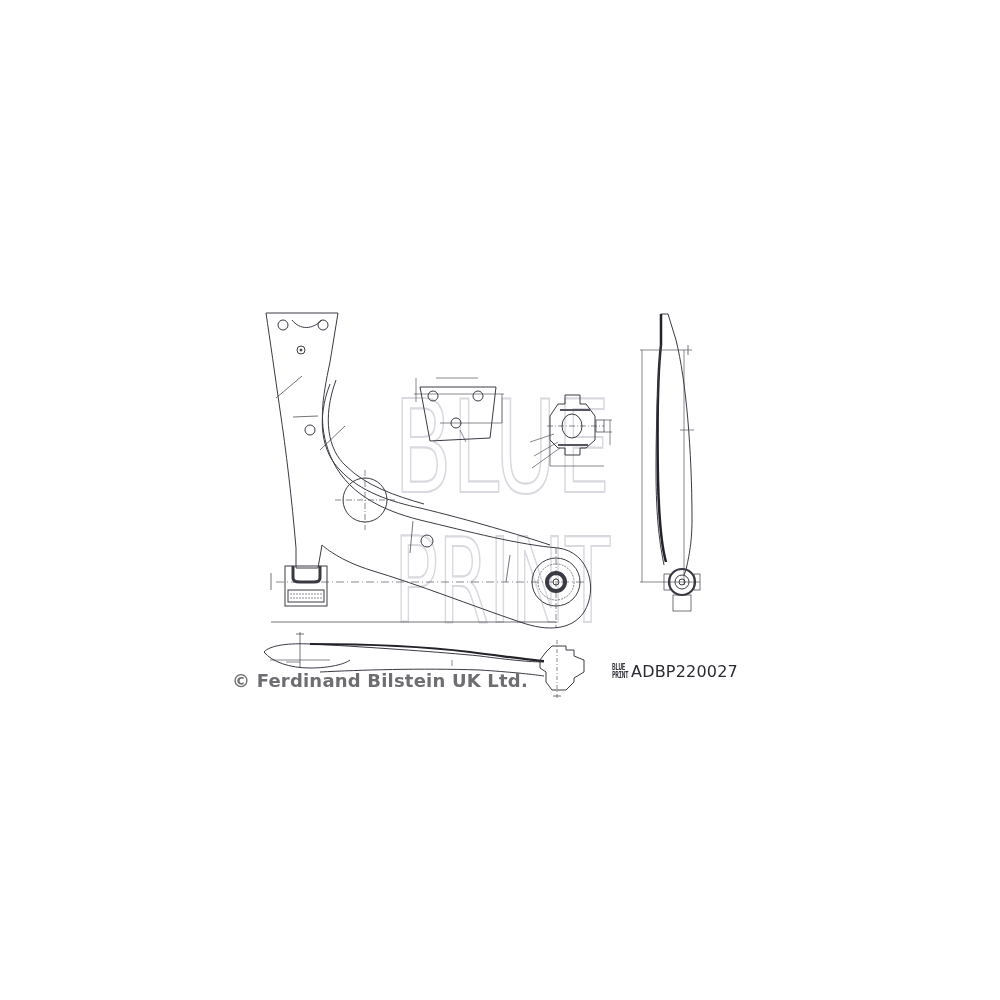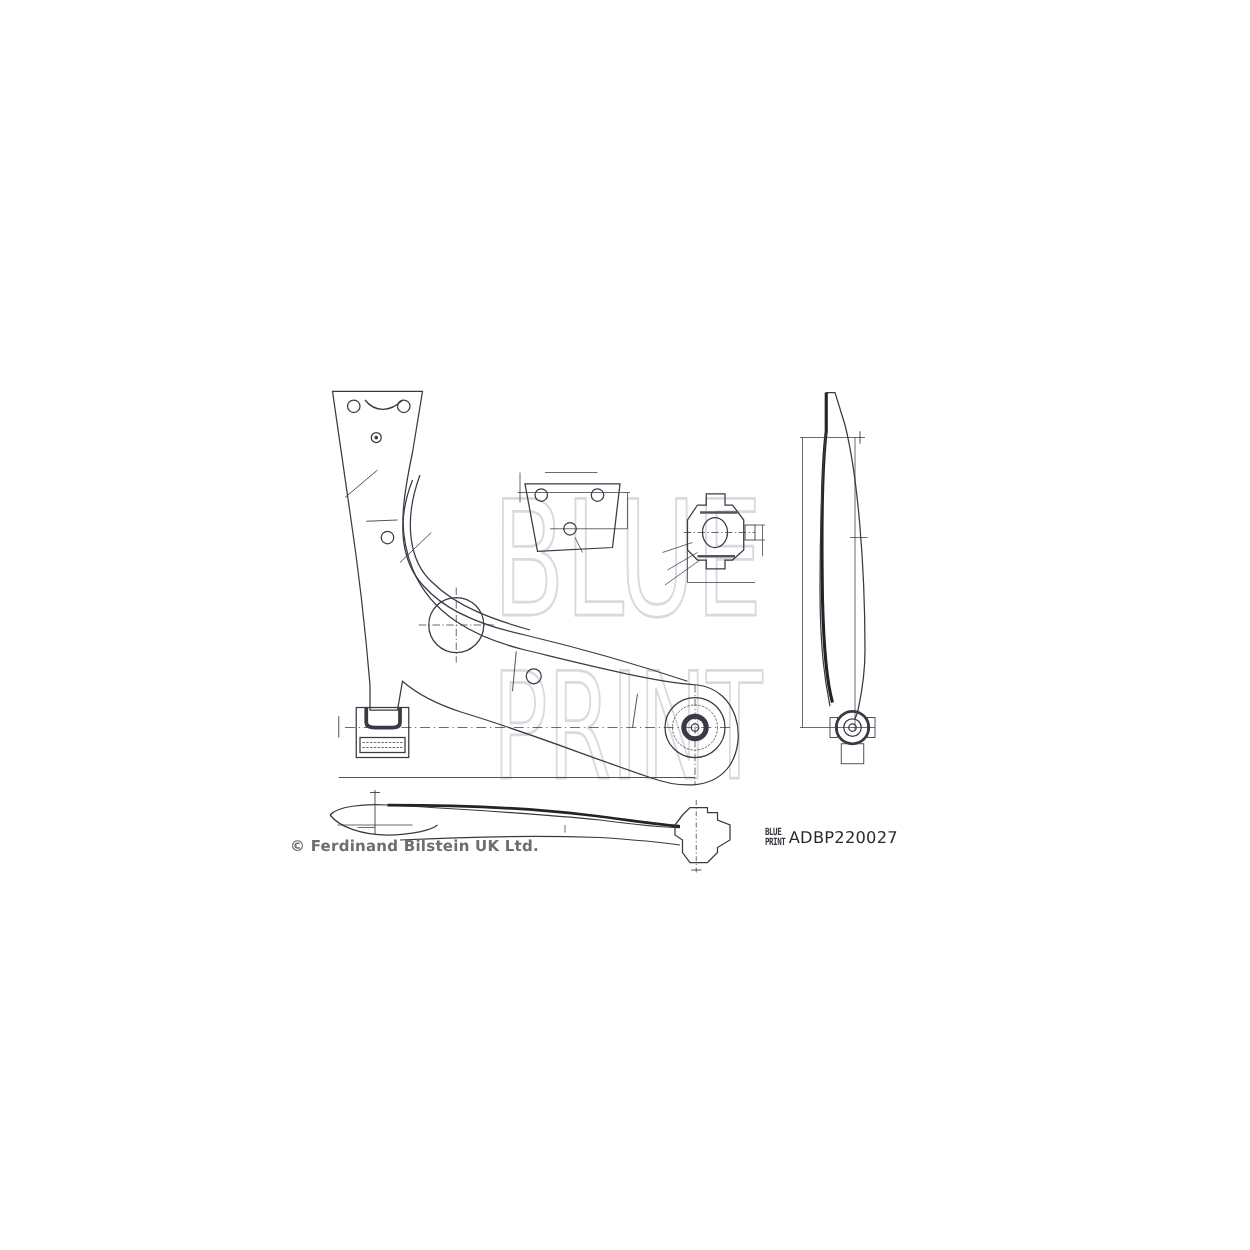--- a/index.html
+++ b/index.html
@@ -20,21 +20,21 @@
       top: 0;
       width: 1000px;
       height: 1000px;
     }
     .copyright {
       position: absolute;
       left: 232px;
       top: 670px;
       font-family: "DejaVu Sans", sans-serif;
       font-weight: bold;
-      font-size: 12px;
+      font-size: 18px;
       color: #6e6e72;
       letter-spacing: 0.2px;
       white-space: nowrap;
     }
     .part-block {
       position: absolute;
       left: 612px;
       top: 662px;
       display: flex;
       align-items: center;
@@ -48,21 +48,21 @@
       font-size: 8px;
       font-weight: bold;
       color: #33333a;
       letter-spacing: -0.5px;
       transform: scaleX(0.75);
       transform-origin: left center;
       width: 18px;
     }
     .part-number {
       font-family: "DejaVu Sans", sans-serif;
-      font-size: 13px;
+      font-size: 16px;
       color: #2a2a30;
       letter-spacing: 0.2px;
       margin-left: -2px;
     }
   </style>
 </head>
 <body>
 
 <svg class="canvas" viewBox="0 0 1000 1000" xmlns="http://www.w3.org/2000/svg">
 

